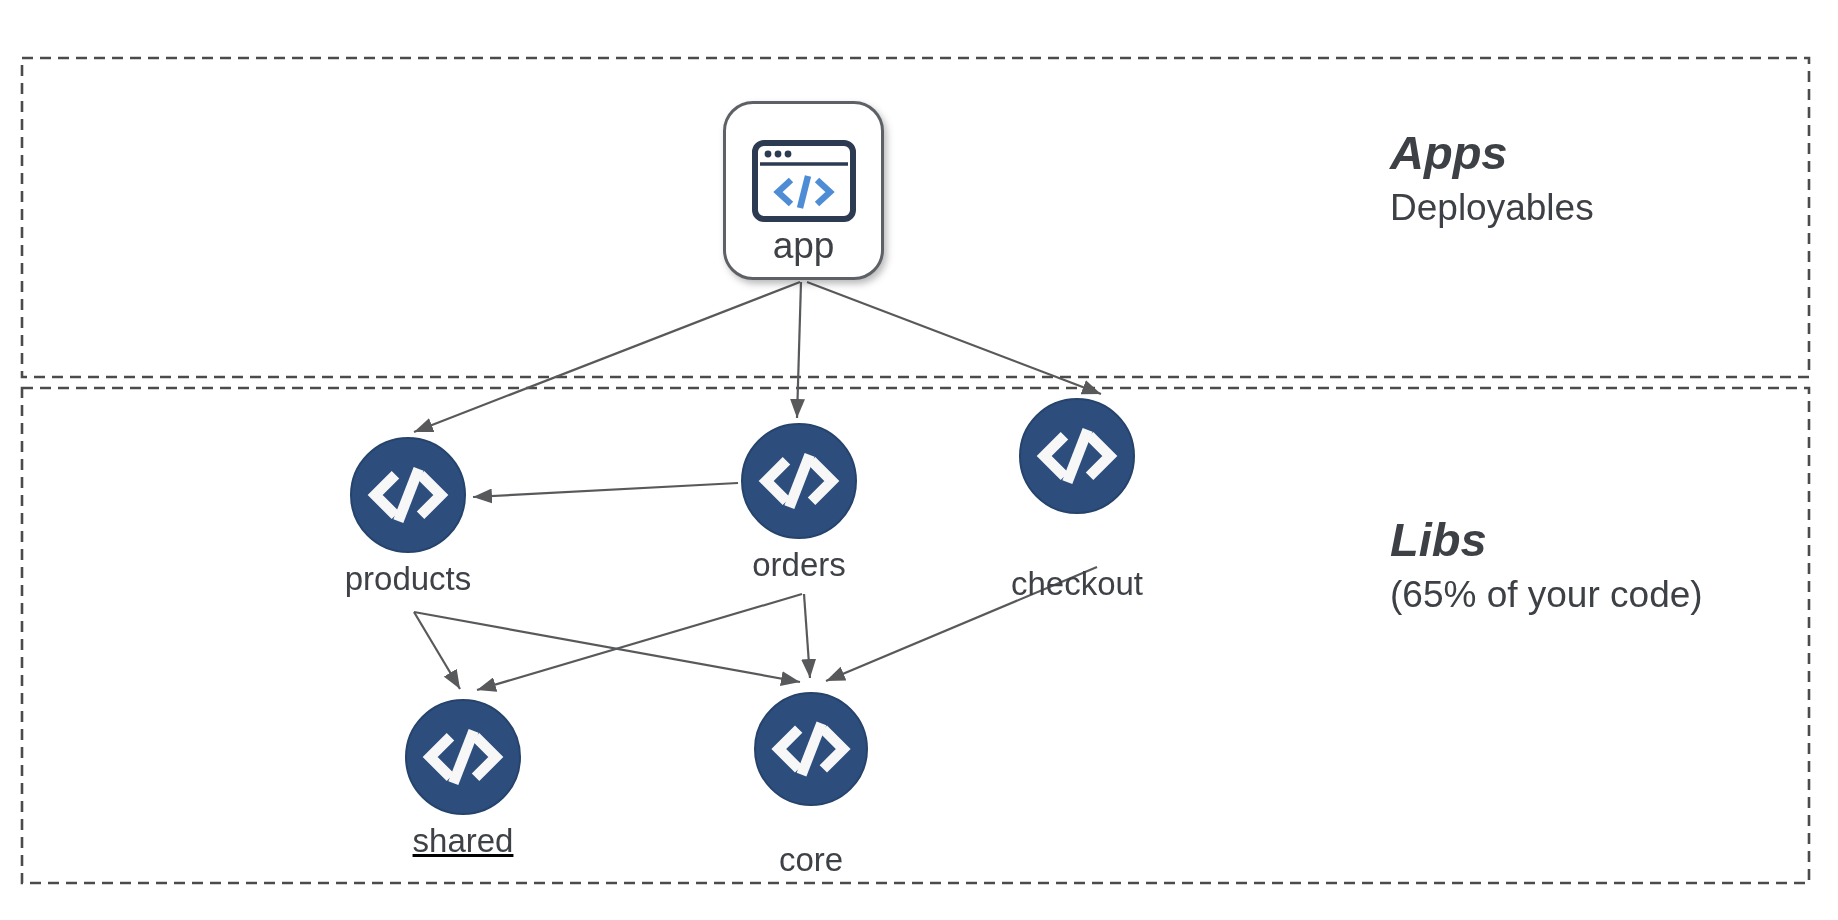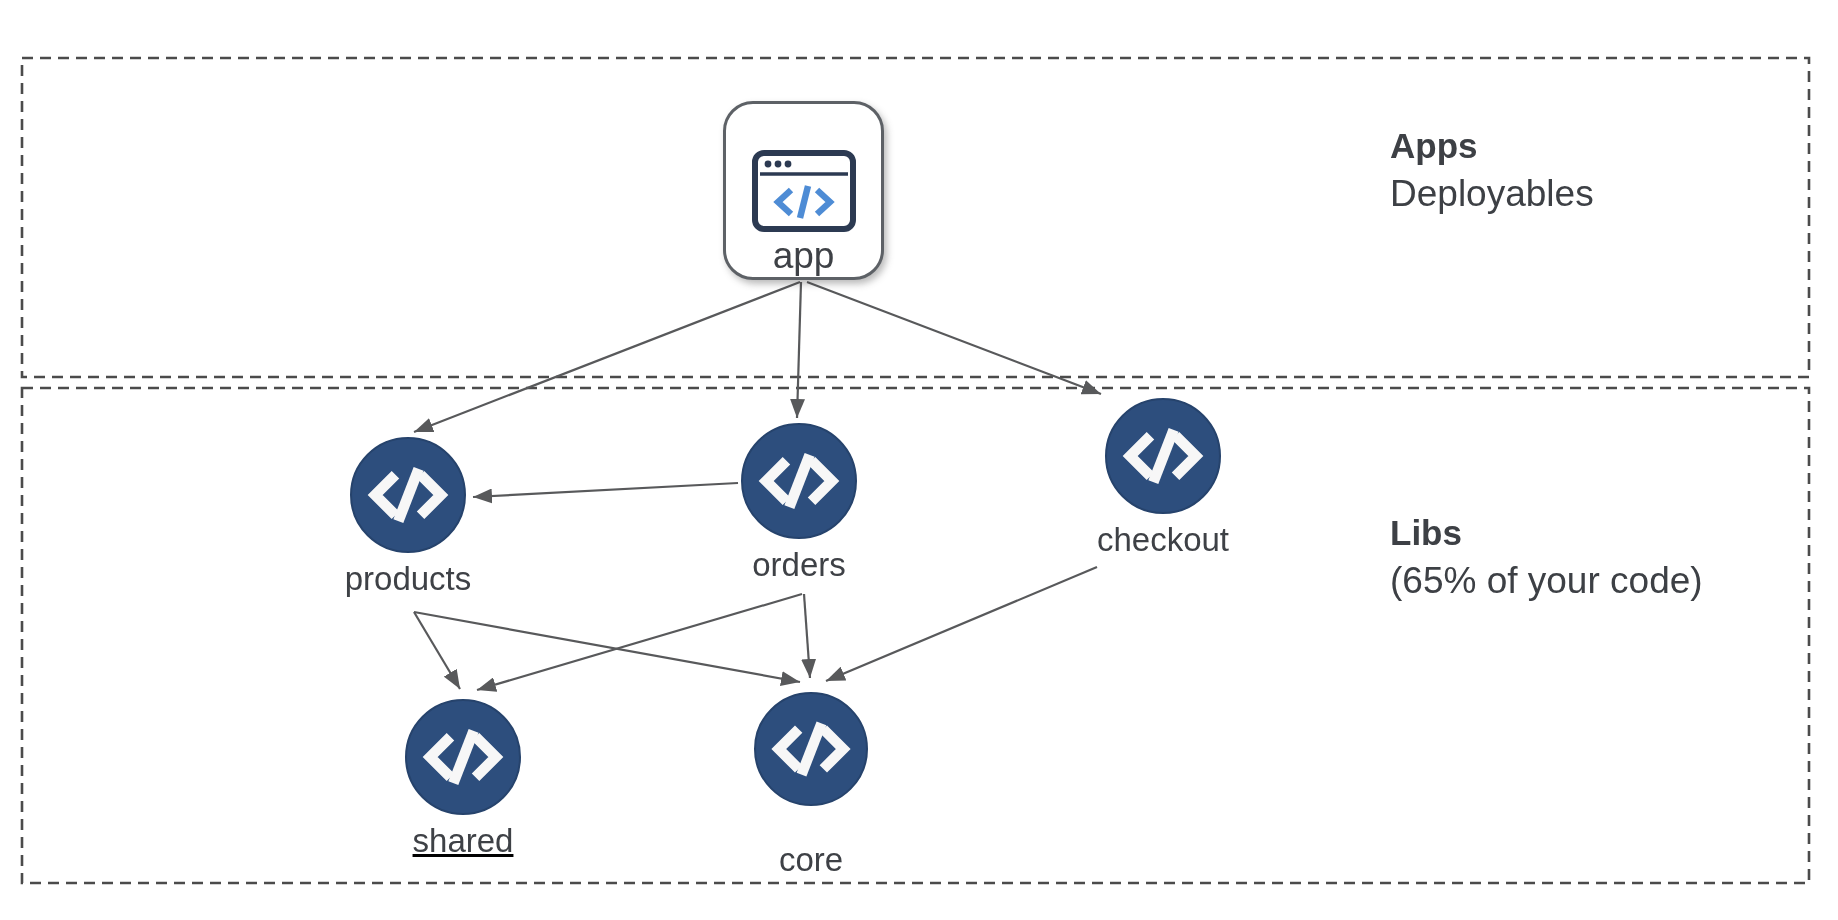--- a/index.html
+++ b/index.html
@@ -15,41 +15,42 @@
     position: absolute;
     left: 0; top: 0;
     width: 1838px; height: 920px;
   }
   .region-heading {
     position: absolute;
     color: #3d4045;
     line-height: 1.16;
   }
   .region-heading .hd {
-    font-size: 35px;
+    font-size: 47px;
     font-weight: 700;
+    font-style: italic;
   }
   .region-heading .sub {
     font-size: 37px;
     font-weight: 400;
     margin-top: 6px;
   }
   .app-node {
     position: absolute;
     width: 161px;
     height: 179px;
     background: #ffffff;
     border: 3px solid #5d6166;
     border-radius: 30px;
     box-sizing: border-box;
     box-shadow: 3px 4px 7px rgba(60,60,60,0.35);
     display: flex;
     flex-direction: column;
     align-items: center;
-    justify-content: flex-end;
+    justify-content: center;
   }
   .app-node .browser-icon { margin-top: 24px; }
   .app-node .app-label {
     font-size: 37px;
     color: #3e4146;
     margin-top: 2px;
   }
   .lib-node {
     position: absolute;
     width: 200px;
@@ -142,21 +143,21 @@
         <g stroke="#f7f7f7" stroke-width="11" fill="none">
           <polyline points="45,37 24,58 45,79"></polyline>
           <line x1="69" y1="31" x2="48" y2="85"></line>
           <polyline points="71,37 92,58 71,79"></polyline>
         </g>
       </svg>
     </div>
     <div class="node-label">orders</div>
   </div>
 
-  <div class="lib-node" style="left: 1163px; top: 398px;">
+  <div class="lib-node" style="left: 1077px; top: 398px; gap: 44px;">
     <div class="circle" style="height: 116px; width: 116px;">
       <svg width="116" height="116" viewBox="0 0 116 116" xmlns="http://www.w3.org/2000/svg">
         <g stroke="#f7f7f7" stroke-width="11" fill="none">
           <polyline points="45,37 24,58 45,79"></polyline>
           <line x1="69" y1="31" x2="48" y2="85"></line>
           <polyline points="71,37 92,58 71,79"></polyline>
         </g>
       </svg>
     </div>
     <div class="node-label">checkout</div>

